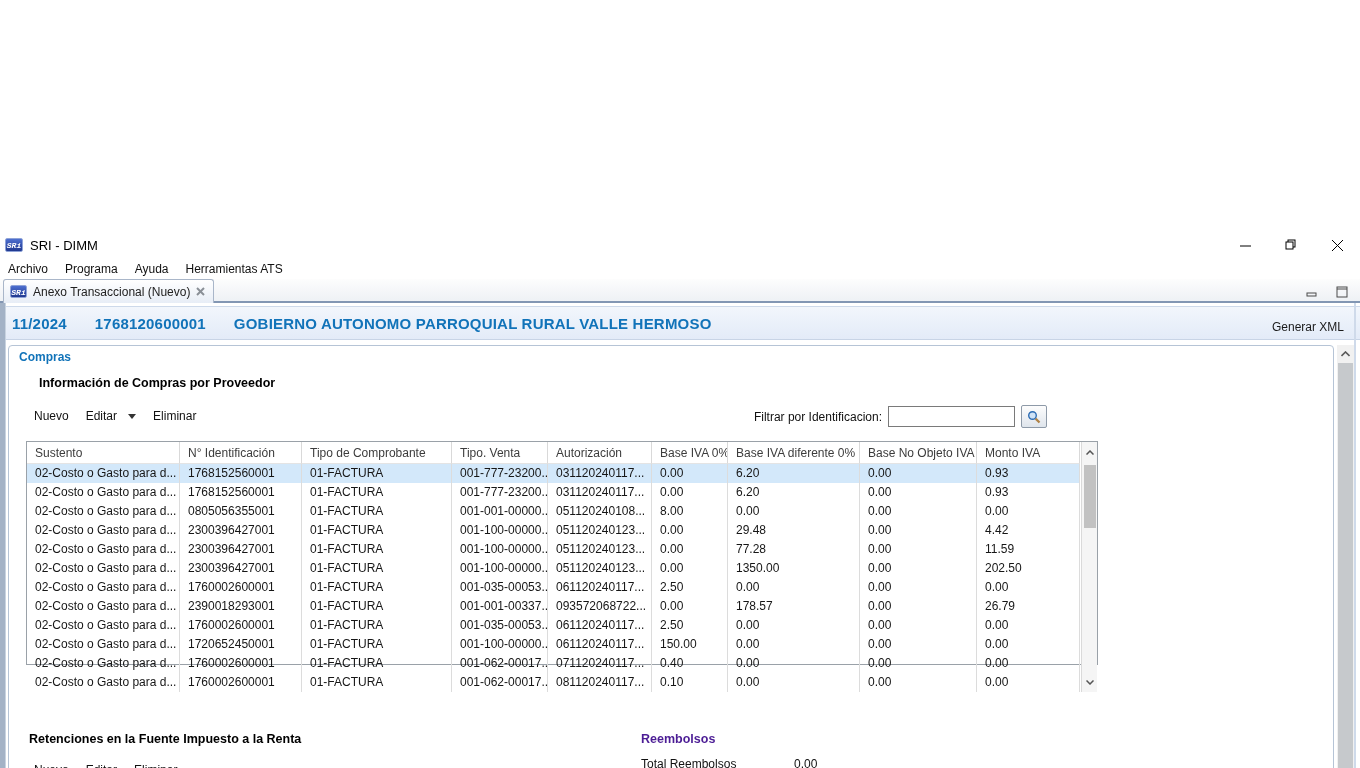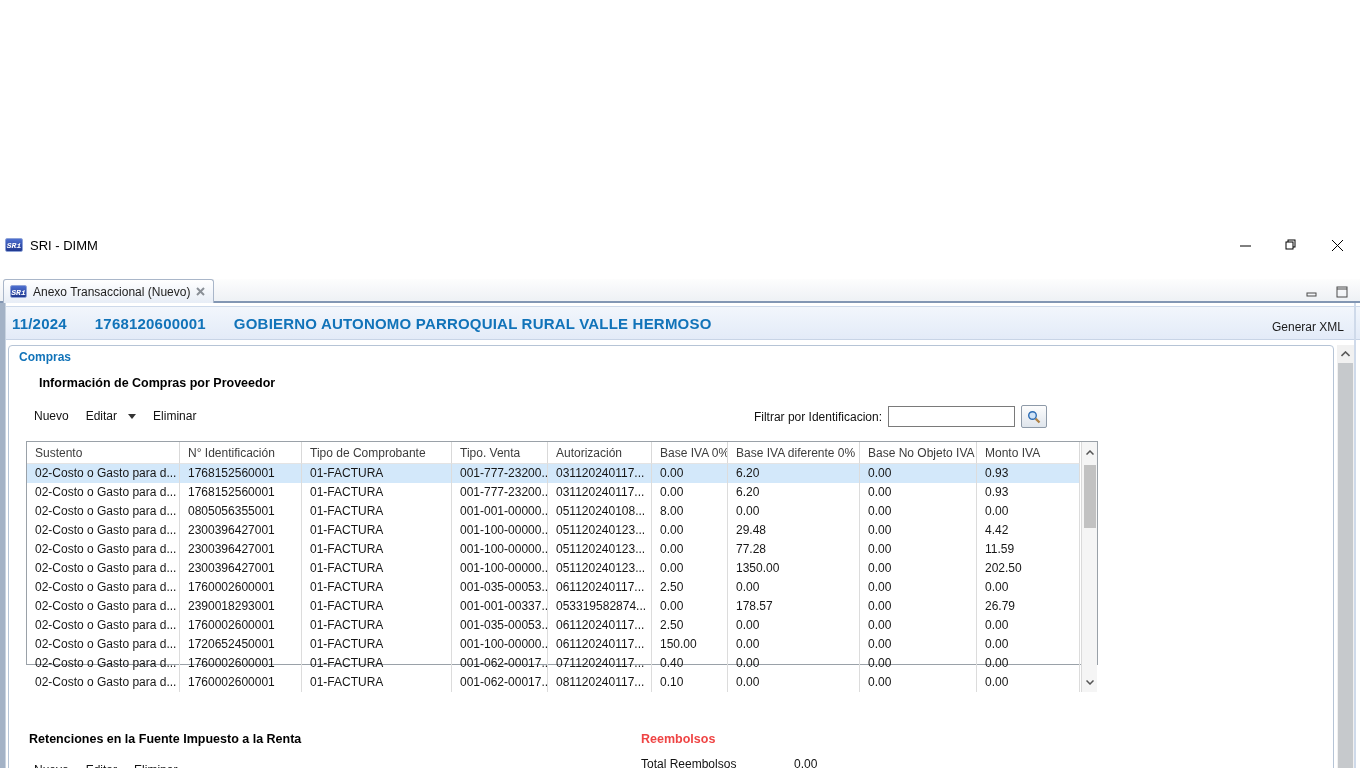--- a/index.html
+++ b/index.html
@@ -72,21 +72,21 @@
   .td { height:19px; line-height:19px; font-size:12px; color:#161616; padding-left:8px;
         border-right:1px solid #dcdcdc; white-space:nowrap; overflow:hidden; }
   .tr.selected .td { background:#d3e8fa; }
   .table-scrollbar { position:absolute; right:0; top:0; width:16px; height:250px; background:#f5f5f5; border-left:1px solid #dadada; }
   .table-scrollbar .sb-up { position:absolute; top:3px; left:0; width:16px; height:14px; display:flex; align-items:center; justify-content:center; }
   .table-scrollbar .sb-down { position:absolute; bottom:3px; left:0; width:16px; height:14px; display:flex; align-items:center; justify-content:center; }
   .table-scrollbar .sb-thumb { position:absolute; left:2px; top:23px; width:12px; height:63px; background:#c2c2c2; }
 
   
   .retenciones-label { position:absolute; left:20px; top:386px; font-size:12.5px; font-weight:bold; color:#000; }
-  .reembolsos-label { position:absolute; left:632px; top:386px; font-size:12.5px; font-weight:bold; color:#ef4444; }
+  .reembolsos-label { position:absolute; left:632px; top:386px; font-size:12.5px; font-weight:bold; color:#4c1d95; }
   .total-reembolsos { position:absolute; left:632px; top:411px; font-size:12px; color:#111; }
   .total-reembolsos .value { position:absolute; left:153px; top:0; }
   .bottom-toolbar { position:absolute; left:25px; top:417px; display:flex; gap:17px; font-size:12px; color:#111; }
 </style>
 </head>
 <body>
 
 <div class="screen">
   <div class="app-window">
 
@@ -107,20 +107,26 @@
         </div>
         <div class="win-btn">
           <svg width="11" height="11">
             <line x1="0" y1="0" x2="11" y2="11" stroke="#000" stroke-width="1"></line>
             <line x1="11" y1="0" x2="0" y2="11" stroke="#000" stroke-width="1"></line>
           </svg>
         </div>
       </div>
     </div>
 
+    <div class="menubar">
+      <span>Archivo</span>
+      <span>Programa</span>
+      <span>Ayuda</span>
+      <span>Herramientas ATS</span>
+    </div>
 
     <div class="tabbar">
       <div class="tab">
         <span class="sri-logo">SRi</span>
         <span>Anexo Transaccional (Nuevo)</span>
         <span class="tab-close">
           <svg width="9" height="9">
             <line x1="1" y1="1" x2="8" y2="8" stroke="#8a8f96" stroke-width="2"></line>
             <line x1="8" y1="1" x2="1" y2="8" stroke="#8a8f96" stroke-width="2"></line>
           </svg>
@@ -274,21 +280,21 @@
               <div class="td">2.50</div>
               <div class="td">0.00</div>
               <div class="td">0.00</div>
               <div class="td">0.00</div>
             </div>
             <div class="grid-row tr">
               <div class="td">02-Costo o Gasto para d...</div>
               <div class="td">2390018293001</div>
               <div class="td">01-FACTURA</div>
               <div class="td">001-001-00337...</div>
-              <div class="td">053319582874...</div>
+              <div class="td">093572068722...</div>
               <div class="td">0.00</div>
               <div class="td">178.57</div>
               <div class="td">0.00</div>
               <div class="td">26.79</div>
             </div>
             <div class="grid-row tr">
               <div class="td">02-Costo o Gasto para d...</div>
               <div class="td">1760002600001</div>
               <div class="td">01-FACTURA</div>
               <div class="td">001-035-00053...</div>

